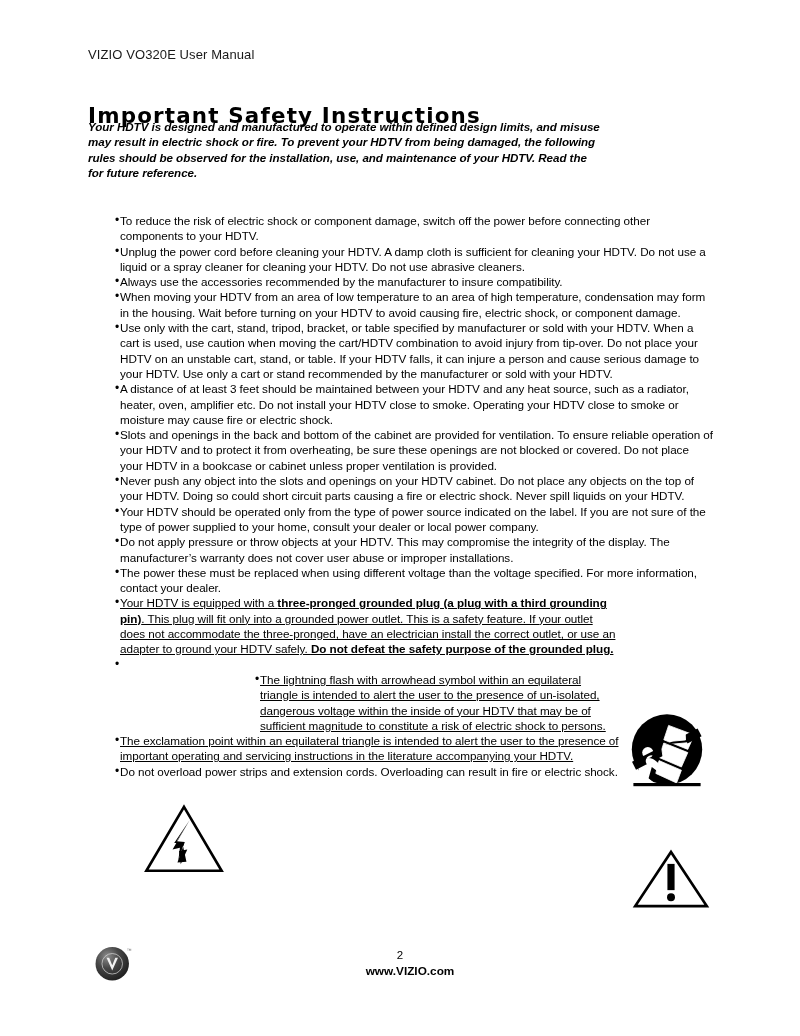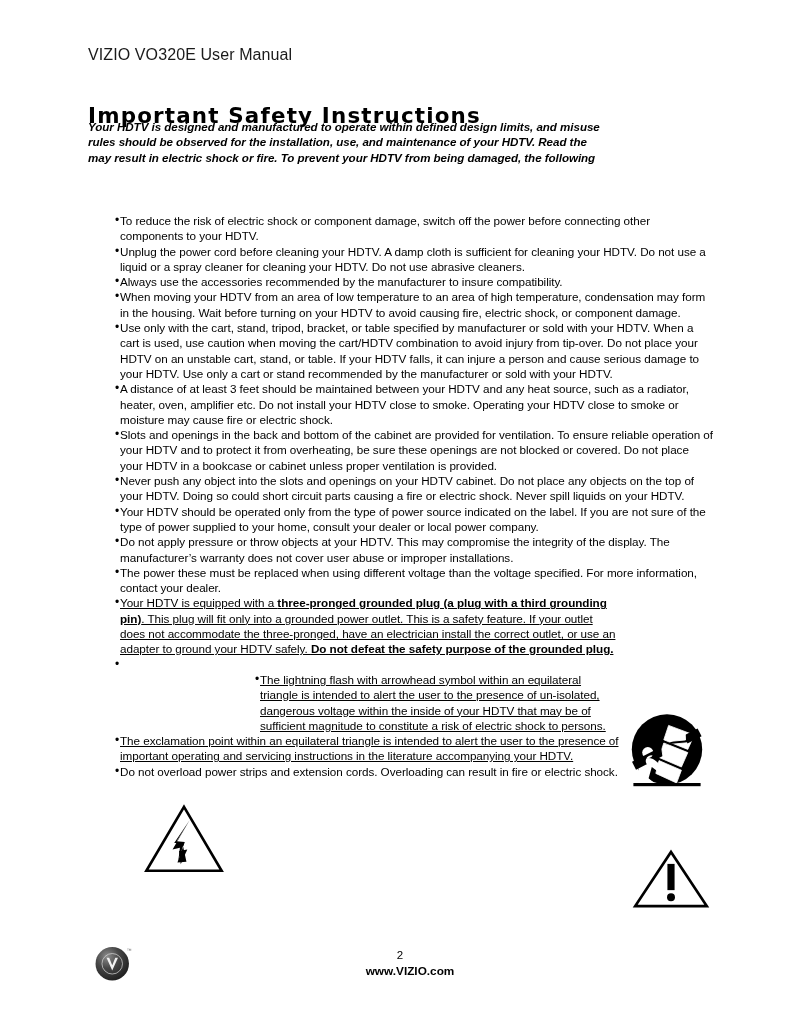--- a/index.html
+++ b/index.html
@@ -20,21 +20,21 @@
     position: absolute;
     inset: 0;
     padding: 0;
   }
 
   
   .doc-header {
     position: absolute;
     left: 88px;
     top: 48px;
-    font-size: 16px;
+    font-size: 13px;
     line-height: 14px;
     letter-spacing: 0.1px;
     color: #1a1a1a;
   }
 
   
   .doc-title {
     position: absolute;
     left: 88px;
     top: 90px;
@@ -161,22 +161,23 @@
 <body>
 
 <div class="page">
 
   <div class="doc-header">VIZIO VO320E User Manual</div>
 
   <h1 class="doc-title">Important Safety Instructions</h1>
 
   <div class="intro">
     <span>Your HDTV is designed and manufactured to operate within defined design limits, and misuse</span>
+    <span>may result in electric shock or fire. To prevent your HDTV from being damaged, the following</span>
     <span>rules should be observed for the installation, use, and maintenance of your HDTV. Read the</span>
-    <span>may result in electric shock or fire. To prevent your HDTV from being damaged, the following</span>
+    <span>for future reference.</span>
   </div>
 
   <div class="bullets" id="bullet-list">
       <div class="bullet-row">
         <span class="bullet-mark">•</span>
         <span class="bullet-text">To reduce the risk of electric shock or component damage, switch off the power before connecting other components to your HDTV.</span>
       </div>
       <div class="bullet-row">
         <span class="bullet-mark">•</span>
         <span class="bullet-text">Unplug the power cord before cleaning your HDTV. A damp cloth is sufficient for cleaning your HDTV. Do not use a liquid or a spray cleaner for cleaning your HDTV. Do not use abrasive cleaners.</span>

